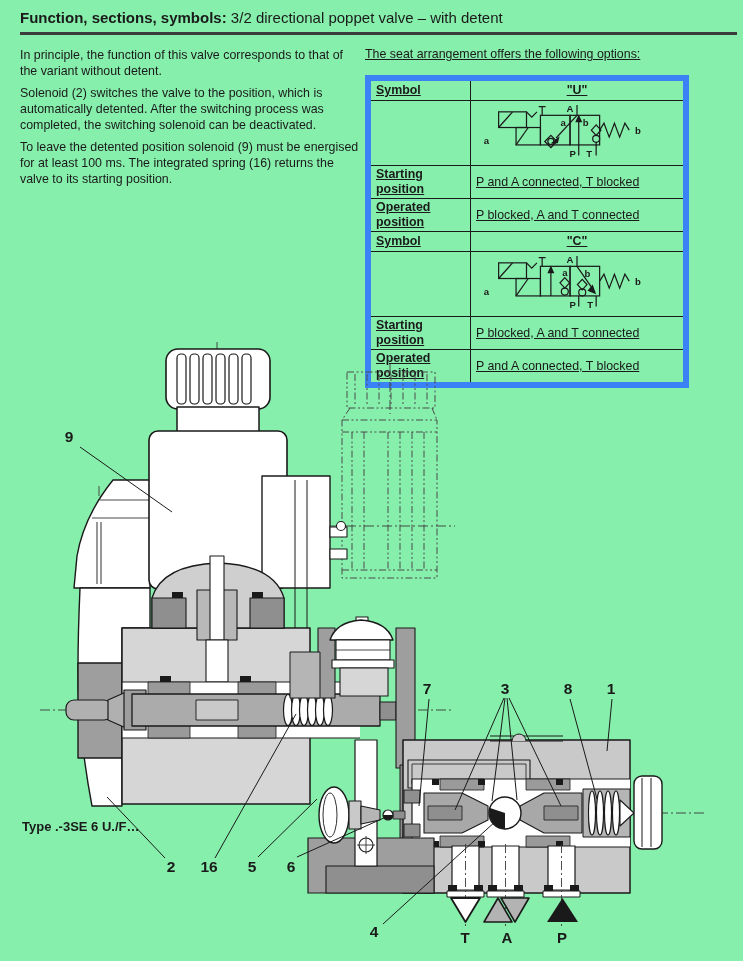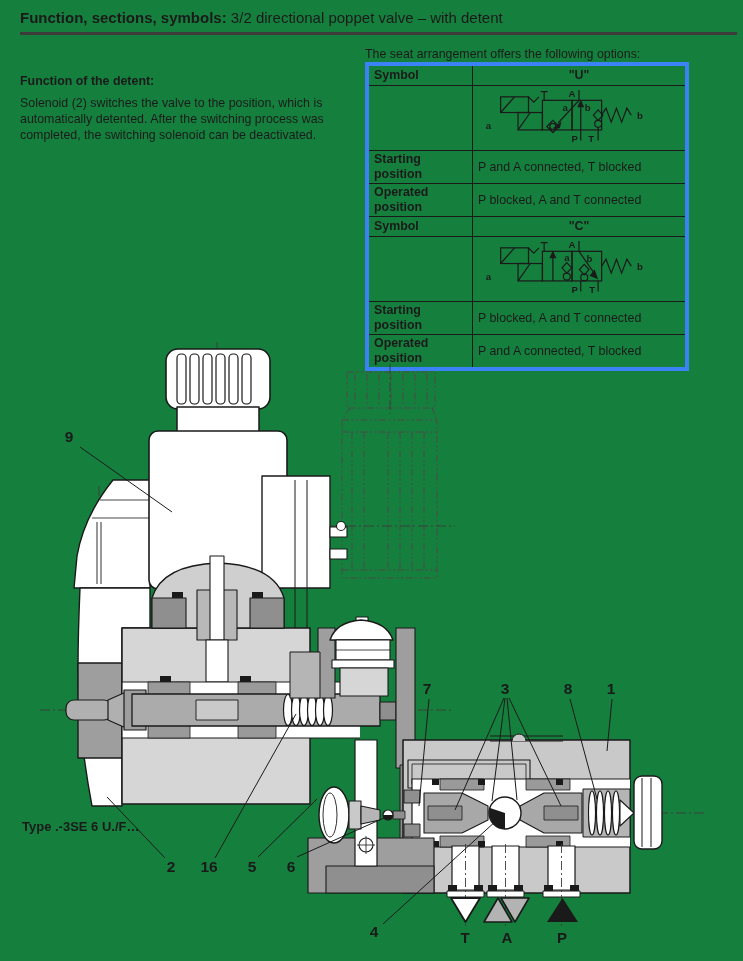--- a/index.html
+++ b/index.html
@@ -1,29 +1,29 @@
 <!DOCTYPE html>
 <html><head>
 <meta charset="utf-8">
 <style>
   html,body{margin:0;padding:0;}
   body{width:743px;height:961px;background:#fff;position:relative;overflow:hidden;
        font-family:"Liberation Sans",sans-serif;color:#1a1a1a;}
-  .page{position:absolute;inset:0;background:#15803d;}
+  .page{position:absolute;inset:0;background:#86efac;}
   
   .hdr{position:absolute;left:20px;top:9px;width:717px;font-size:15px;line-height:18px;
        border-bottom:3px solid #3c3c3c;padding-bottom:5px;}
   .hdr .lead{font-weight:bold;}
   
   .col-left{position:absolute;left:20px;top:47px;width:342px;font-size:12.4px;line-height:16px;}
   .col-left p{margin:0 0 6px 0;}
   .col-left .subhead{font-weight:bold;margin:26px 0 6px 0;}
   
-  .col-right{position:absolute;left:365px;top:47px;width:372px;font-size:12.4px;line-height:15px;}
-  table.seat{border-collapse:collapse;margin-top:0;width:324px;border:4px solid #3b82f6;}
+  .col-right{position:absolute;left:365px;top:47px;width:372px;font-size:12.4px;line-height:15px;text-decoration:underline;}
+  table.seat{border-collapse:collapse;margin-top:13px;width:324px;border:6px solid #3b82f6;}
   table.seat td{border:1.3px solid #1a1a1a;font-size:12.4px;padding:1px 5px;vertical-align:middle;}
   td.lbl{font-weight:bold;width:110px;}
   td.val{text-align:left;}
   td.symname{text-align:center;font-weight:bold;}
   td.diag{text-align:center;padding:1px 0;height:60px;}
   tr.short td{height:17px;}
   
   .drawing{position:absolute;left:0;top:335px;width:743px;height:626px;}
   svg text{font-family:"Liberation Sans",sans-serif;}
   .callout{font-size:15.5px;font-weight:bold;fill:#1a1a1a;text-anchor:middle;}
@@ -34,22 +34,23 @@
 </head>
 <body>
 
 <div class="page">
 
   <div class="hdr">
     <span class="lead">Function, sections, symbols:</span><span> 3/2 directional poppet valve – with detent</span>
   </div>
 
   <div class="col-left">
-    <p class="subhead">Function of the detent:</p>
+    <p>In principle, the function of this valve corresponds to that of the variant without detent.</p>
     <p>Solenoid (2) switches the valve to the position, which is automatically detented.  After the switching process was completed, the switching solenoid can be deactivated.</p>
+    <p>To leave the detented position solenoid (9) must be energised for at least 100 ms. The integrated spring (16) returns the valve to its starting position.</p>
   </div>
 
   <div class="col-right">
     <div>The seat arrangement offers the following options:</div>
     <table class="seat">
       <tbody>
           <tr class="short">
         <td class="lbl">Symbol</td>
         <td class="symname">"U"</td>
       </tr>

